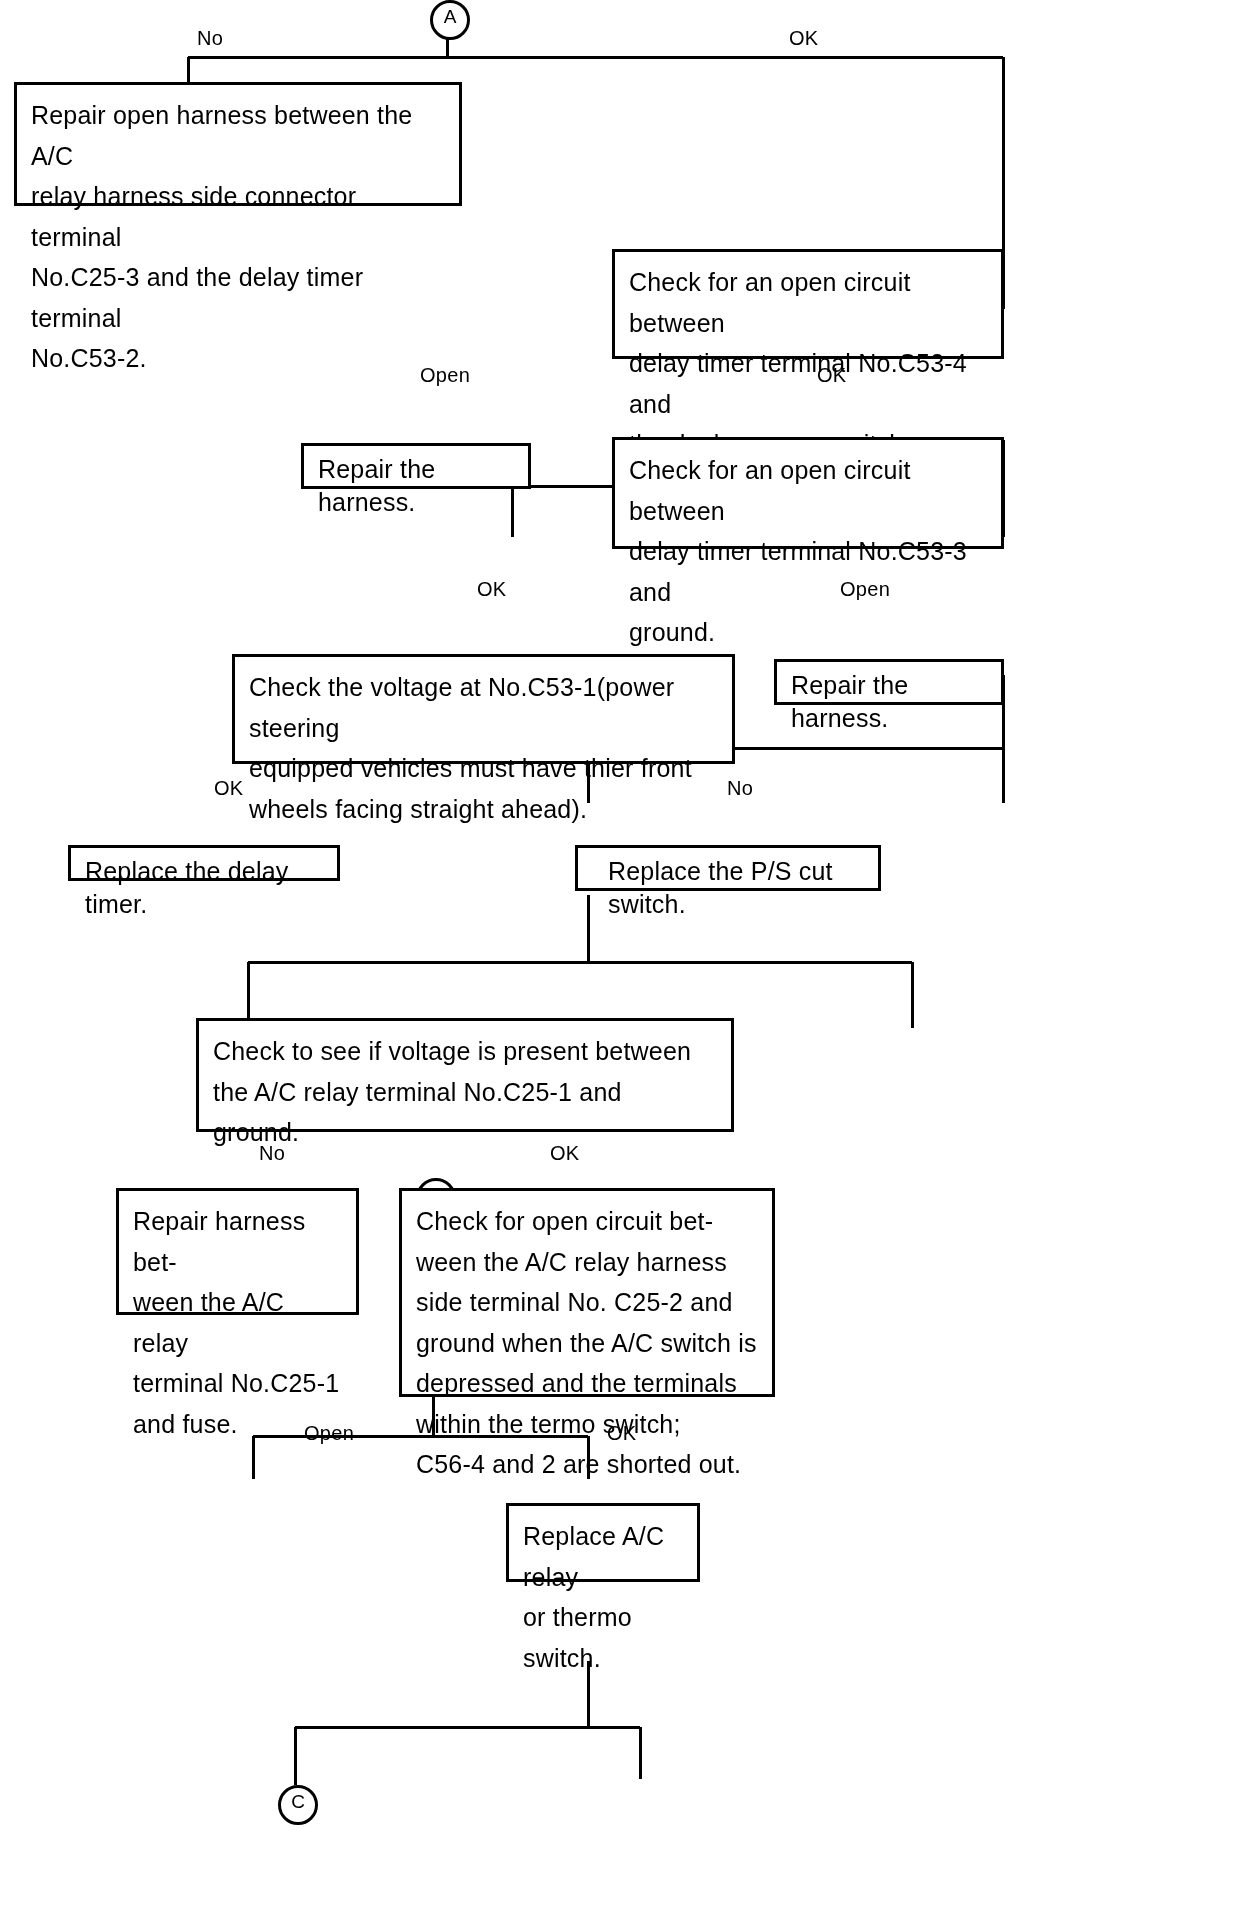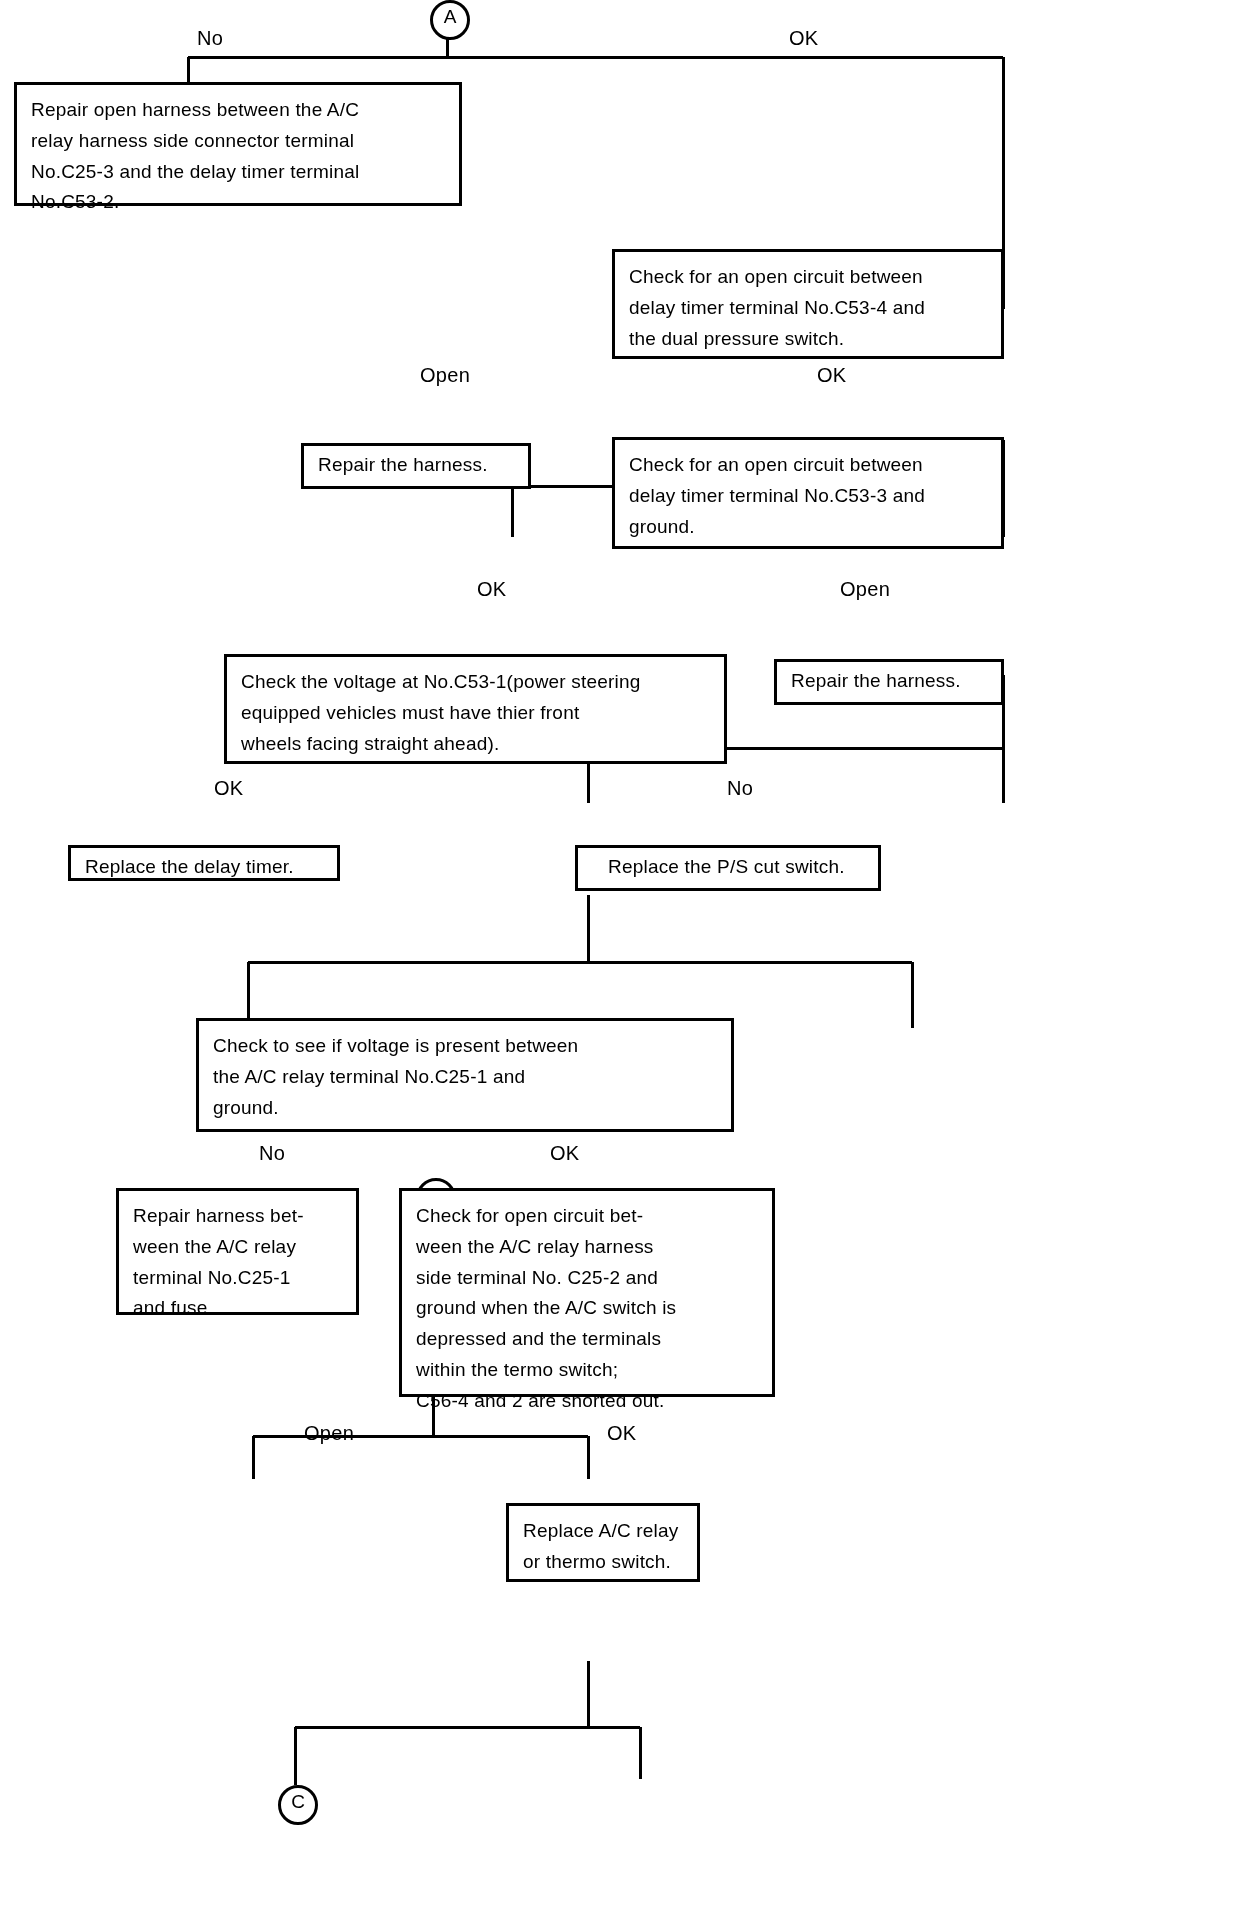--- a/index.html
+++ b/index.html
@@ -26,21 +26,21 @@
     pointer-events: none;
   }
   .node {
     position: absolute;
     box-sizing: border-box;
     border: 3px solid #000000;
     background: #ffffff;
     color: #000000;
     padding: 10px 14px;
     line-height: 1.62;
-    font-size: 19px;
+    font-size: 25px;
     letter-spacing: 0.2px;
     white-space: pre-line;
   }
   .node.tight {
     padding: 7px 14px;
     line-height: 1.3;
   }
   .node.justify {
     text-align: justify;
     text-align-last: left;
@@ -162,21 +162,21 @@
 the dual pressure switch.</div>
 
   <div class="node tight" style="left:301px; top:443px; width:230px; height:46px;">Repair the harness.</div>
 
   <div class="node" style="left:612px; top:437px; width:392px; height:112px;">Check for an open circuit between
 delay timer terminal No.C53-3 and
 ground.</div>
 
   <div class="node tight" style="left:774px; top:659px; width:230px; height:46px;">Repair the harness.</div>
 
-  <div class="node" style="left:224px; top:654px; width:503px; height:110px;">Check the voltage at No.C53-1(power steering
+  <div class="node" style="left:232px; top:654px; width:503px; height:110px;">Check the voltage at No.C53-1(power steering
 equipped vehicles must have thier front
 wheels facing straight   ahead).</div>
 
   <div class="node tight" style="left:68px; top:845px; width:272px; height:36px;">Replace the delay timer.</div>
 
   <div class="node tight" style="left:575px; top:845px; width:306px; height:46px;padding-left:30px;">Replace the P/S cut switch.</div>
 
   <div class="node" style="left:196px; top:1018px; width:538px; height:114px;">Check to see if voltage is present between
 the A/C relay terminal No.C25-1 and
 ground.</div>

